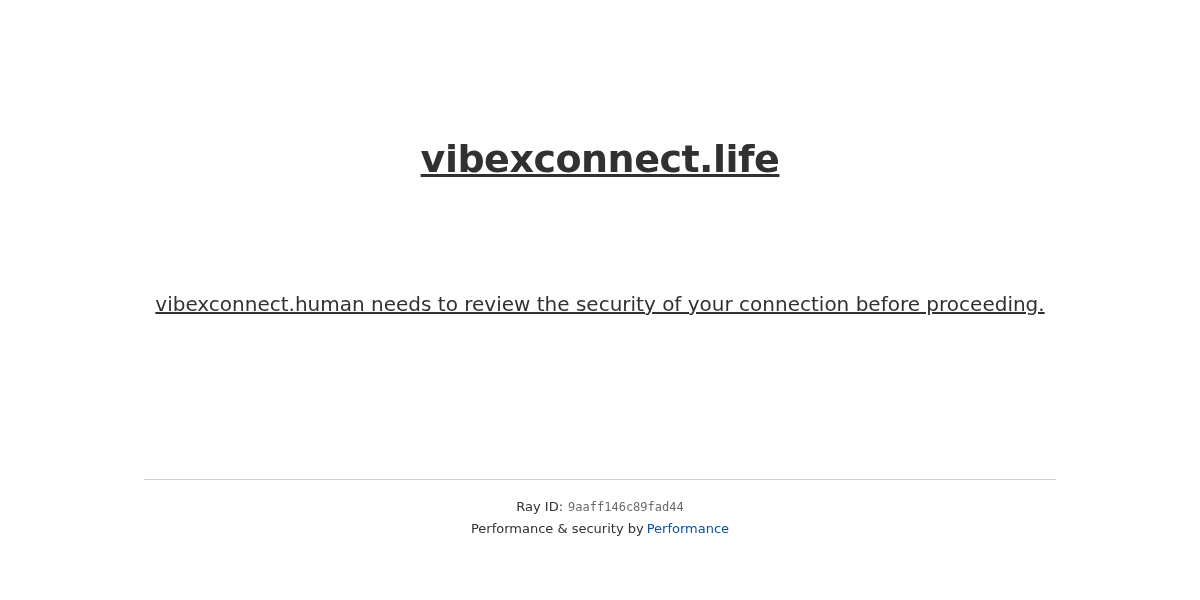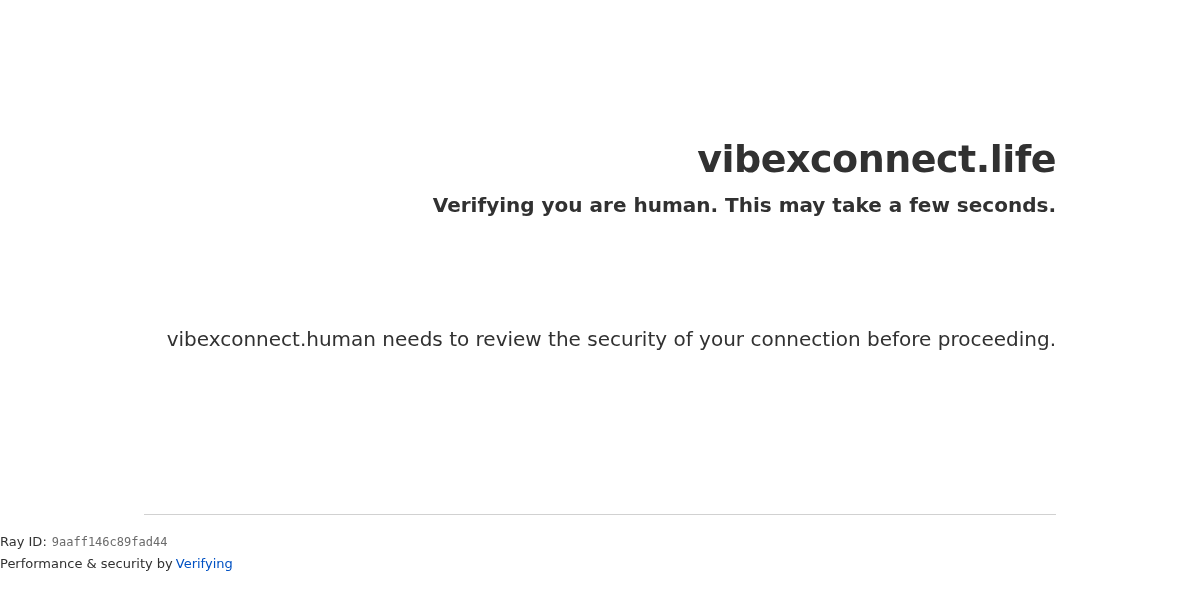--- a/index.html
+++ b/index.html
@@ -16,21 +16,22 @@
     width: 1200px;
     height: 600px;
     overflow: hidden;
     background: var(--color-background);
     font-family: "DejaVu Sans", "Liberation Sans", sans-serif;
     color: var(--color-text);
   }
   .content {
     width: 912px;
     margin: 0 auto;
-    text-align: right;
+    text-align: center;
+    text-decoration: underline;
   }
   h1.domain-heading {
     margin: 0;
     padding-top: 136px;
     font-size: 38px;
     line-height: 46px;
     font-weight: bold;
     letter-spacing: -0.5px;
   }
   h2.verifying-heading {
@@ -42,20 +43,21 @@
   .challenge-spacer {
     height: 104px;
   }
   p.review-message {
     margin: 0;
     font-size: 20px;
     line-height: 36px;
     max-width: 912px;
   }
   footer {
+    text-align: center;
   }
   hr.divider {
     border: 0;
     height: 1px;
     background: var(--color-divider);
     width: 912px;
     margin: 157px auto 0 auto;
   }
   .ray-line {
     margin-top: 18px;
@@ -79,27 +81,26 @@
     text-decoration: none;
     margin-left: 3px;
   }
 </style>
 </head>
 <body>
 
 <div class="page">
   <main class="content">
     <h1 class="domain-heading">vibexconnect.life</h1>
-    <h2 class="verifying-heading">Verifying you are human. This may take a few seconds.</h2>
     <div class="challenge-spacer"></div>
     <p class="review-message">vibexconnect.human needs to review the security of your connection before proceeding.</p>
   </main>
 
   <footer>
     <hr class="divider">
     <div class="ray-line">
       <span>Ray ID:</span><code>9aaff146c89fad44</code>
     </div>
     <div class="attribution">
-      <span>Performance &amp; security by</span><a href="#">Verifying</a>
+      <span>Performance &amp; security by</span><a href="#">Performance</a>
     </div>
   </footer>
 </div>
 
 </body></html>

